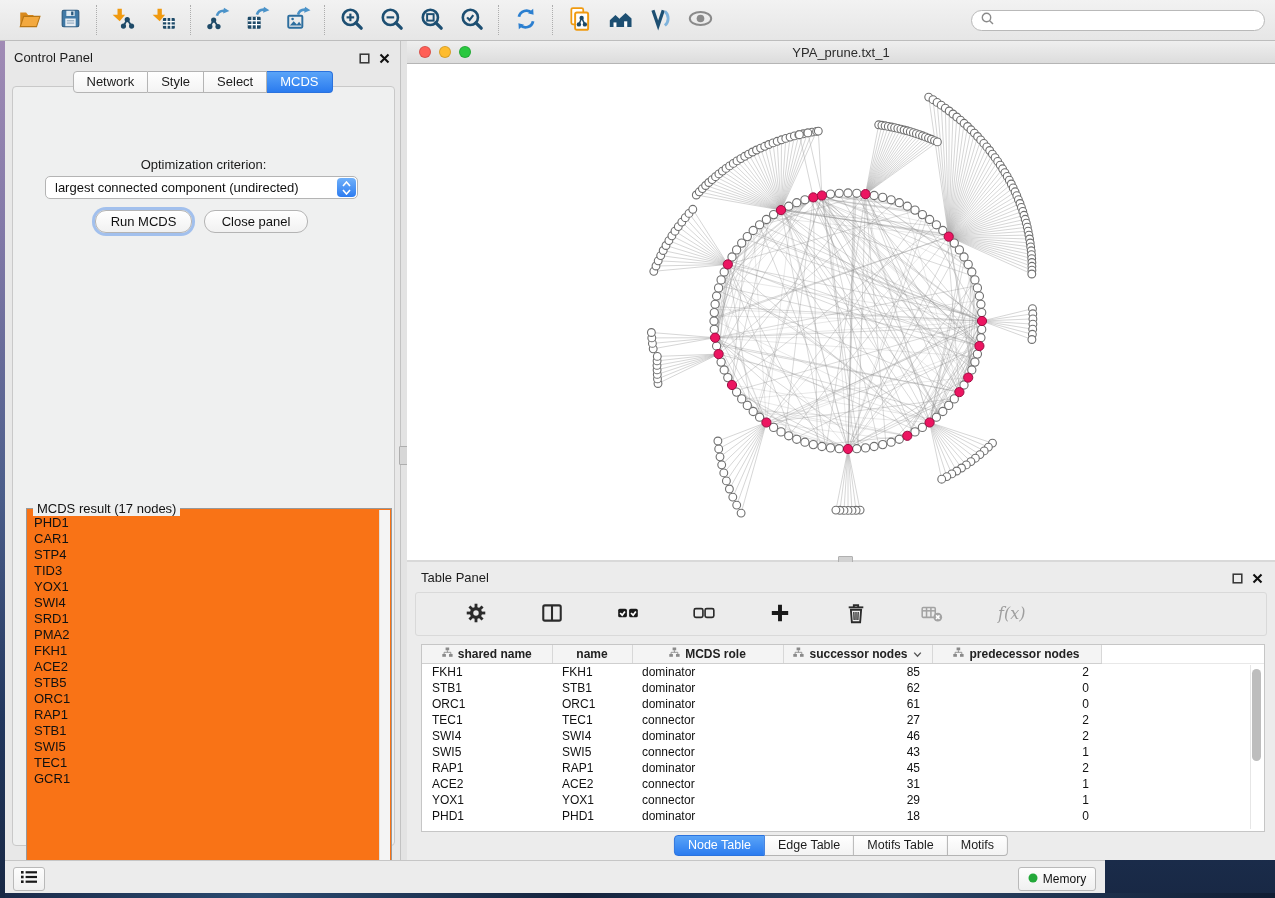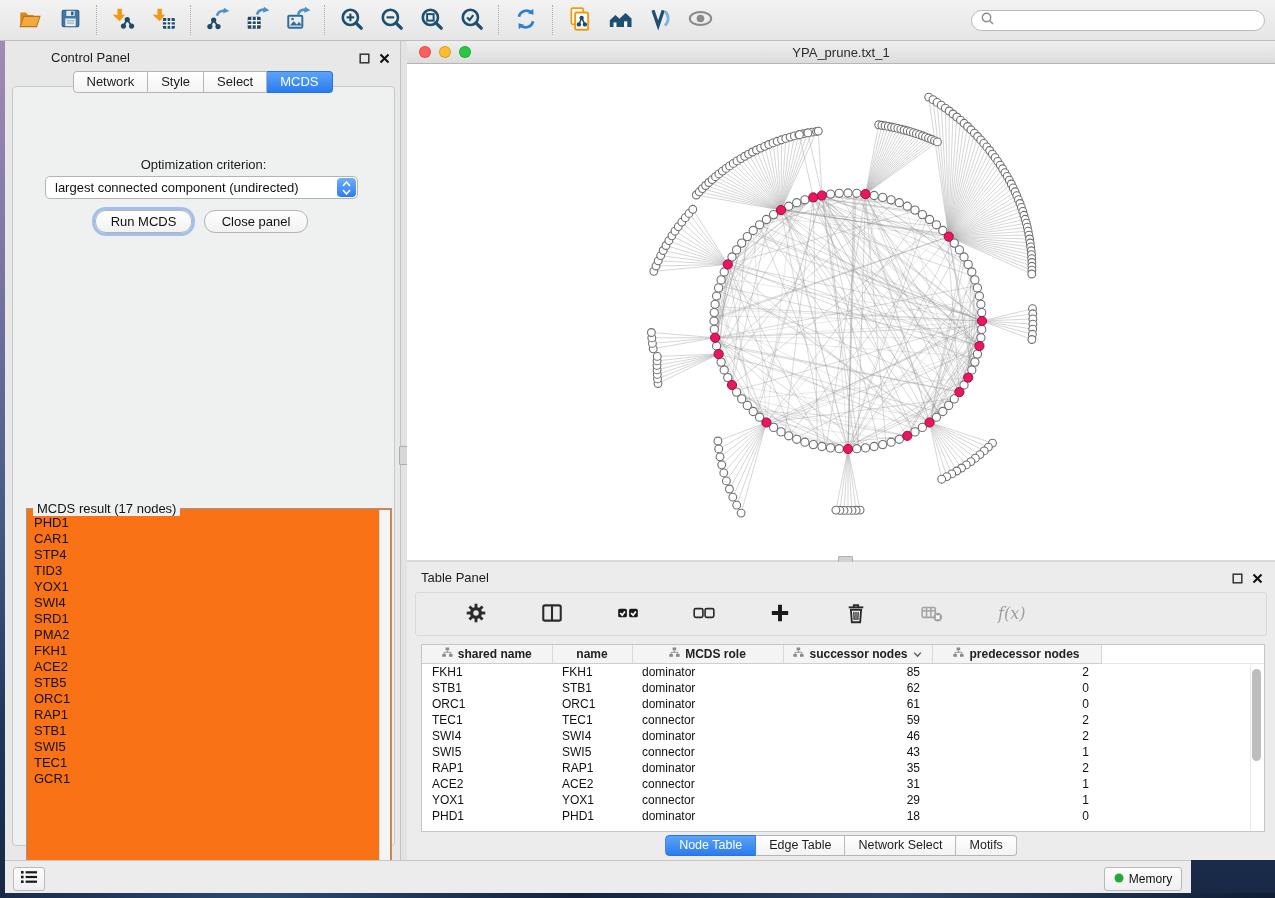--- a/index.html
+++ b/index.html
@@ -63,21 +63,21 @@
   table.dt th{height:18px;background:#f4f4f4;border-right:1px solid #d8d8d8;border-bottom:1px solid #cfcfcf;
               font-weight:bold;font-size:12px;color:#222;text-align:center;padding:0;white-space:nowrap;overflow:hidden;}
   table.dt th .hlbl{display:inline-flex;align-items:center;gap:5px;}
   table.dt td{height:16px;padding:0 12px 0 10px;white-space:nowrap;overflow:hidden;}
   table.dt td.num{text-align:right;}
   #tscroll{position:absolute;right:3px;top:24px;width:9px;height:92px;background:#bdbdbd;border-radius:5px;}
   #tscroll-line{position:absolute;right:13px;top:20px;bottom:2px;width:1px;background:#e6e6e6;}
   #tp-tabs{position:absolute;left:50%;transform:translateX(-50%);top:273px;}
   #tp-tabs .tab{font-size:12.5px;height:19px;line-height:19px;}
   
-  #statusbar{left:5px;top:860px;width:1186px;height:33px;background:#ececec;border-top:1px solid #c6c6c6;box-sizing:border-box;}
+  #statusbar{left:5px;top:860px;width:1100px;height:33px;background:#ececec;border-top:1px solid #c6c6c6;box-sizing:border-box;}
   #list-btn{position:absolute;left:8px;top:6px;width:30px;height:22px;background:linear-gradient(#fdfdfd,#f0f0f0);
             border:1px solid #b9b9b9;border-radius:3px;display:flex;align-items:center;justify-content:center;}
   #mem-btn{position:absolute;right:9px;top:6px;width:76px;height:22px;background:linear-gradient(#fdfdfd,#f0f0f0);
            border:1px solid #b9b9b9;border-radius:3px;display:flex;align-items:center;justify-content:center;gap:5px;font-size:12px;color:#111;}
   #bottomstrip{left:5px;top:893px;width:1270px;height:5px;
                background:linear-gradient(90deg,#1b2b4a,#2a4a70 20%,#15233d 45%,#2c4668 70%,#101d33);}
 </style>
 </head>
 <body>
 
@@ -245,21 +245,21 @@
     <span>
       <svg width="16" height="16" viewBox="0 0 16 16">
           <circle cx="6.5" cy="6.5" r="4.2" fill="none" stroke="#8a8a8a" stroke-width="1.4"></circle>
           <line x1="9.7" y1="9.7" x2="13" y2="13" stroke="#8a8a8a" stroke-width="1.4"></line>
         </svg>
     </span>
     <input placeholder="" style="">
   </div>
 
   <div id="cpanel" class="abs">
-    <div class="panel-title abs" style="left:9px;top:9px;margin-left:37px;">Control Panel</div>
+    <div class="panel-title abs" style="left:9px;top:9px;">Control Panel</div>
     <div class="win-icons" style="right:10px;top:9px;">
       <span><svg width="11" height="11" viewBox="0 0 11 11">
             <rect x="1.2" y="1.2" width="8.6" height="8.6" fill="none" stroke="#333" stroke-width="1.5"></rect>
           </svg></span>
       <span><svg width="11" height="11" viewBox="0 0 11 11">
             <path d="M1.5 1.5 L9.5 9.5 M9.5 1.5 L1.5 9.5" stroke="#111" stroke-width="2.1"></path>
           </svg></span>
     </div>
     <div id="cp-inner">
       <div id="opt-label">Optimization criterion:</div>
@@ -1175,21 +1175,21 @@
               <td>ORC1</td>
               <td>dominator</td>
               <td class="num">61</td>
               <td class="num">0</td>
               <td></td>
             </tr>
             <tr>
               <td>TEC1</td>
               <td>TEC1</td>
               <td>connector</td>
-              <td class="num">59</td>
+              <td class="num">27</td>
               <td class="num">2</td>
               <td></td>
             </tr>
             <tr>
               <td>SWI4</td>
               <td>SWI4</td>
               <td>dominator</td>
               <td class="num">46</td>
               <td class="num">2</td>
               <td></td>
@@ -1199,21 +1199,21 @@
               <td>SWI5</td>
               <td>connector</td>
               <td class="num">43</td>
               <td class="num">1</td>
               <td></td>
             </tr>
             <tr>
               <td>RAP1</td>
               <td>RAP1</td>
               <td>dominator</td>
-              <td class="num">35</td>
+              <td class="num">45</td>
               <td class="num">2</td>
               <td></td>
             </tr>
             <tr>
               <td>ACE2</td>
               <td>ACE2</td>
               <td>connector</td>
               <td class="num">31</td>
               <td class="num">1</td>
               <td></td>
@@ -1235,21 +1235,21 @@
               <td></td>
             </tr>
           </tbody>
       </table>
       <div id="tscroll-line"></div>
       <div id="tscroll"></div>
     </div>
     <div id="tp-tabs" class="seg">
         <div class="tab active">Node Table</div>
         <div class="tab">Edge Table</div>
-        <div class="tab">Network Select</div>
+        <div class="tab">Motifs Table</div>
         <div class="tab">Motifs</div>
       </div>
   </div>
 
   <div id="statusbar" class="abs">
     <div id="list-btn">
       <span>
         <svg width="18" height="14" viewBox="0 0 18 14">
             <g fill="#1a1a1a">
               <rect x="1" y="1" width="2.6" height="2.6"></rect>

